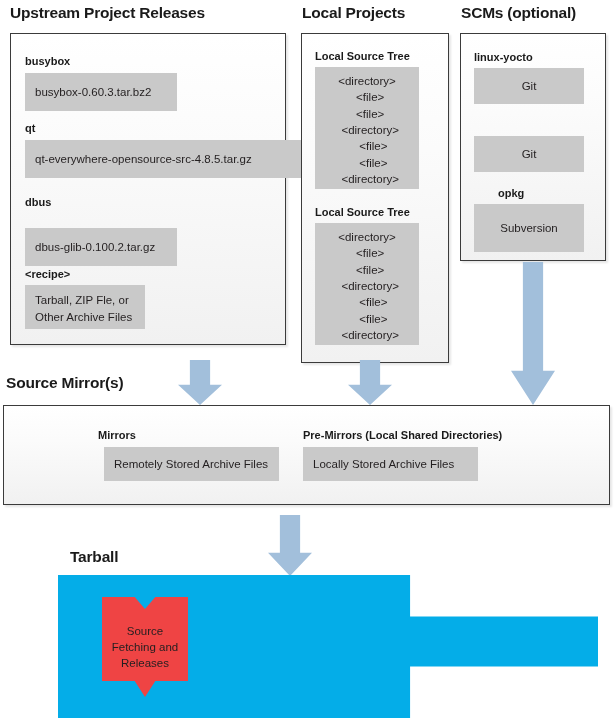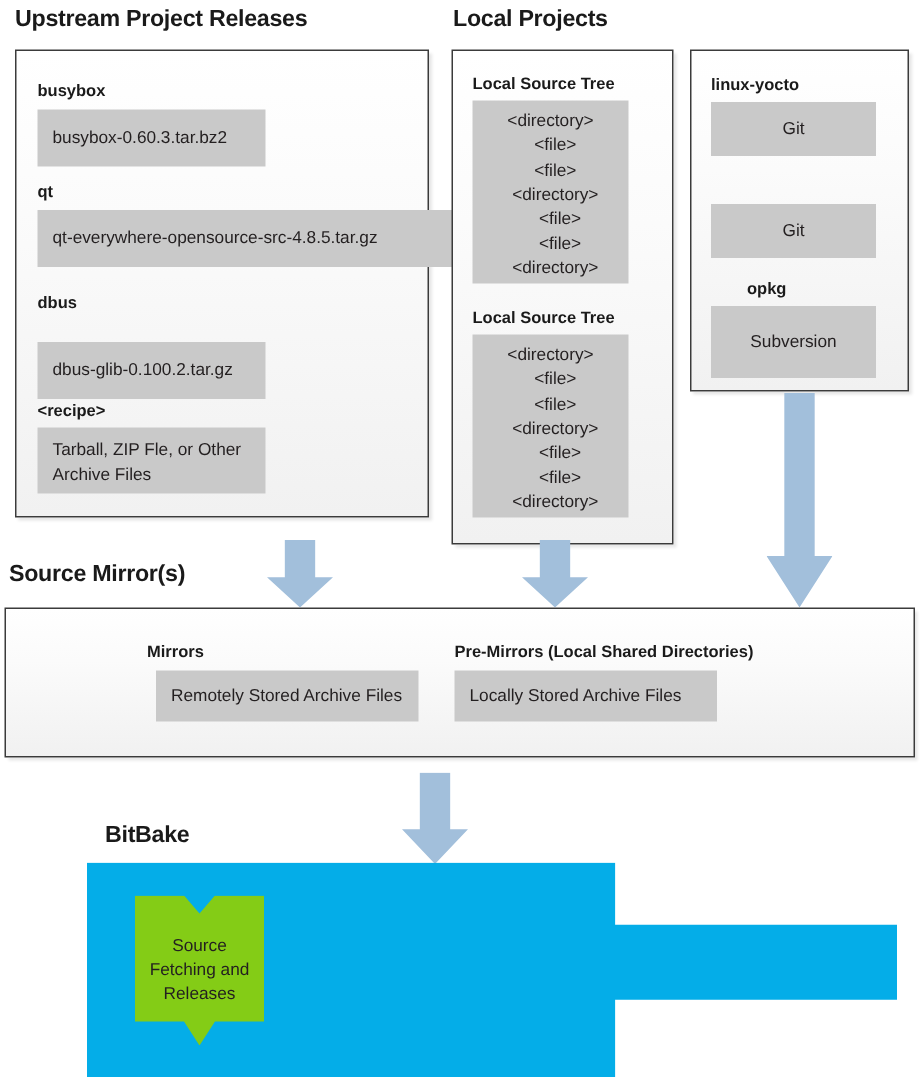--- a/index.html
+++ b/index.html
@@ -83,31 +83,32 @@
   .arrow {
     position: absolute;
     background: #a2bfdb;
   }
   .bitbake-body {
     position: absolute;
     background: #04ade8;
   }
   .chevron {
     position: absolute;
-    background: #84cc16;
+    background: #ef4444;
     color: #231f20;
     font-size: 11.5px;
     line-height: 1.42;
     text-align: center;
     box-sizing: border-box;
     display: flex;
     flex-direction: column;
     justify-content: center;
     align-items: center;
     clip-path: polygon(0% 0%, 38% 0%, 50% 12%, 62% 0%, 100% 0%, 100% 84%, 62% 84%, 50% 100%, 38% 84%, 0% 84%);
+    margin-left: 12px;
   }
   .chevron span { display: block; }
 </style>
 </head>
 <body>
 
 <div id="canvas">
 
   <div class="section-title" style="left:10px; top:4px;">Upstream Project Releases</div>
 
@@ -116,21 +117,21 @@
   <div class="item-label" style="left:25px; top:55px;">busybox</div>
   <div class="gray-box" style="left:25px; top:73px; width:152px; height:38px;">busybox-0.60.3.tar.bz2</div>
 
   <div class="item-label" style="left:25px; top:122px;">qt</div>
   <div class="gray-box" style="left:25px; top:140px; width:303px; height:38px;">qt-everywhere-opensource-src-4.8.5.tar.gz</div>
 
   <div class="item-label" style="left:25px; top:196px;">dbus</div>
   <div class="gray-box" style="left:25px; top:228px; width:152px; height:38px;">dbus-glib-0.100.2.tar.gz</div>
 
   <div class="item-label" style="left:25px; top:268px;">&lt;recipe&gt;</div>
-  <div class="gray-box multiline" style="left:25px; top:285px; width:152px; height:44px;">
+  <div class="gray-box multiline" style="left:25px; top:285px; width:120px; height:44px;">
     <span>Tarball, ZIP Fle, or</span>
     <span>Other Archive Files</span>
   </div>
 
   <div class="section-title" style="left:302px; top:4px;">Local Projects</div>
 
   <div class="panel" style="left:301px; top:33px; width:148px; height:330px;"></div>
 
   <div class="item-label" style="left:315px; top:50px;">Local Source Tree</div>
   <div class="tree-box" style="left:315px; top:67px; width:104px; height:122px;">
@@ -147,20 +148,21 @@
   <div class="tree-box" style="left:315px; top:223px; width:104px; height:122px;">
     <span class="tree-line">&lt;directory&gt;</span>
     <span class="tree-line">  &lt;file&gt;</span>
     <span class="tree-line">  &lt;file&gt;</span>
     <span class="tree-line">  &lt;directory&gt;</span>
     <span class="tree-line">    &lt;file&gt;</span>
     <span class="tree-line">    &lt;file&gt;</span>
     <span class="tree-line">  &lt;directory&gt;</span>
   </div>
 
+  <div class="section-title" style="left:461px; top:4px;">SCMs (optional)</div>
 
   <div class="panel" style="left:460px; top:33px; width:146px; height:228px;"></div>
 
   <div class="item-label" style="left:474px; top:51px;">linux-yocto</div>
   <div class="gray-box center" style="left:474px; top:68px; width:110px; height:36px;">Git</div>
 
   <div class="item-label" style="left:474px; top:119px;margin-top:28px;">mtd-utils</div>
   <div class="gray-box center" style="left:474px; top:136px; width:110px; height:36px;">Git</div>
 
   <div class="item-label" style="left:474px; top:187px;margin-left:24px;">opkg</div>
@@ -181,21 +183,21 @@
 
   <div class="mirror-label" style="left:98px; top:429px;">Mirrors</div>
   <div class="gray-box" style="left:104px; top:447px; width:175px; height:34px;">Remotely Stored Archive Files</div>
 
   <div class="mirror-label" style="left:303px; top:429px;">Pre-Mirrors (Local Shared Directories)</div>
   <div class="gray-box" style="left:303px; top:447px; width:175px; height:34px;">Locally Stored Archive Files</div>
 
   <div class="arrow" style="left:268px; top:515px; width:44px; height:61px;
               clip-path: polygon(27% 0%, 73% 0%, 73% 62%, 100% 62%, 50% 100%, 0% 62%, 27% 62%);"></div>
 
-  <div class="section-title" style="left:70px; top:548px;">BitBake</div>
+  <div class="section-title" style="left:70px; top:548px;">Tarball</div>
 
   <div class="bitbake-body" style="left:58px; top:575px; width:540px; height:143px;
               clip-path: polygon(0% 0%, 65.2% 0%, 65.2% 29%, 100% 29%, 100% 64%, 65.2% 64%, 65.2% 100%, 0% 100%);"></div>
 
   <div class="chevron" style="left:90px; top:597px; width:86px; height:100px;">
     <span>Source</span>
     <span>Fetching and</span>
     <span>Releases</span>
   </div>
 

